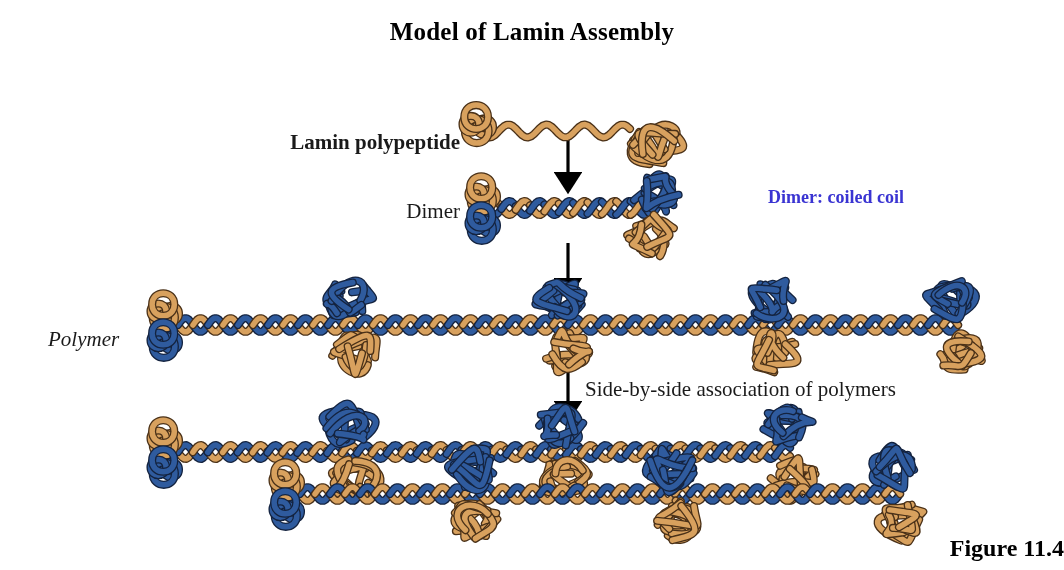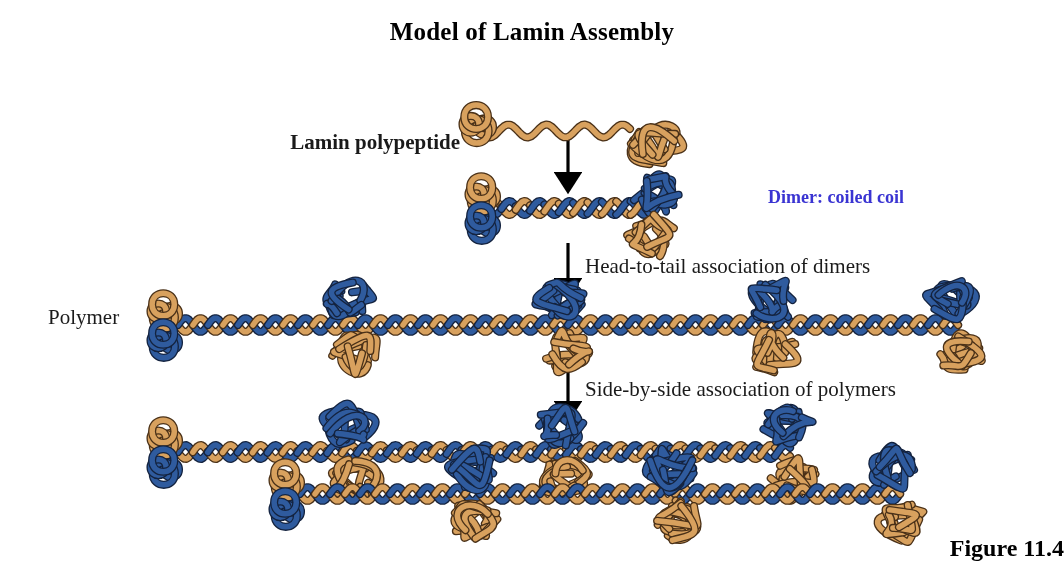--- a/index.html
+++ b/index.html
@@ -34,27 +34,27 @@
 </style>
 </head>
 <body>
 
 <div id="stage">
 
   <div class="ttl">Model of Lamin Assembly</div>
 
   <div class="lbl r" style="top:130px;left:200px;width:260px;font-weight:bold;">Lamin polypeptide</div>
 
+  <div class="lbl r" style="top:199px;left:260px;width:200px;">Dimer</div>
 
   <div class="annot" style="top:187px;left:727px;">Dimer: coiled coil</div>
 
-  <div class="lbl" style="top:305px;left:48px;">Polymer</div>
+  <div class="lbl" style="top:327px;left:48px;font-style:italic;">Polymer</div>
 
 
-  <div class="lbl" style="top:254px;left:585px;">Head-to-tail association of dimers</div>
 
   <div class="lbl" style="top:377px;left:585px;">Side-by-side association of polymers</div>
 
   <div class="figcap">Figure 11.4</div>
 
   <svg class="art" viewBox="0 0 1064 570">
     <defs>
       <marker id="ah" markerWidth="9" markerHeight="9" refX="3.2" refY="4.5" orient="auto" markerUnits="strokeWidth">
         <path d="M0,0 L7,4.5 L0,9 Z" fill="#000"></path>
       </marker>

